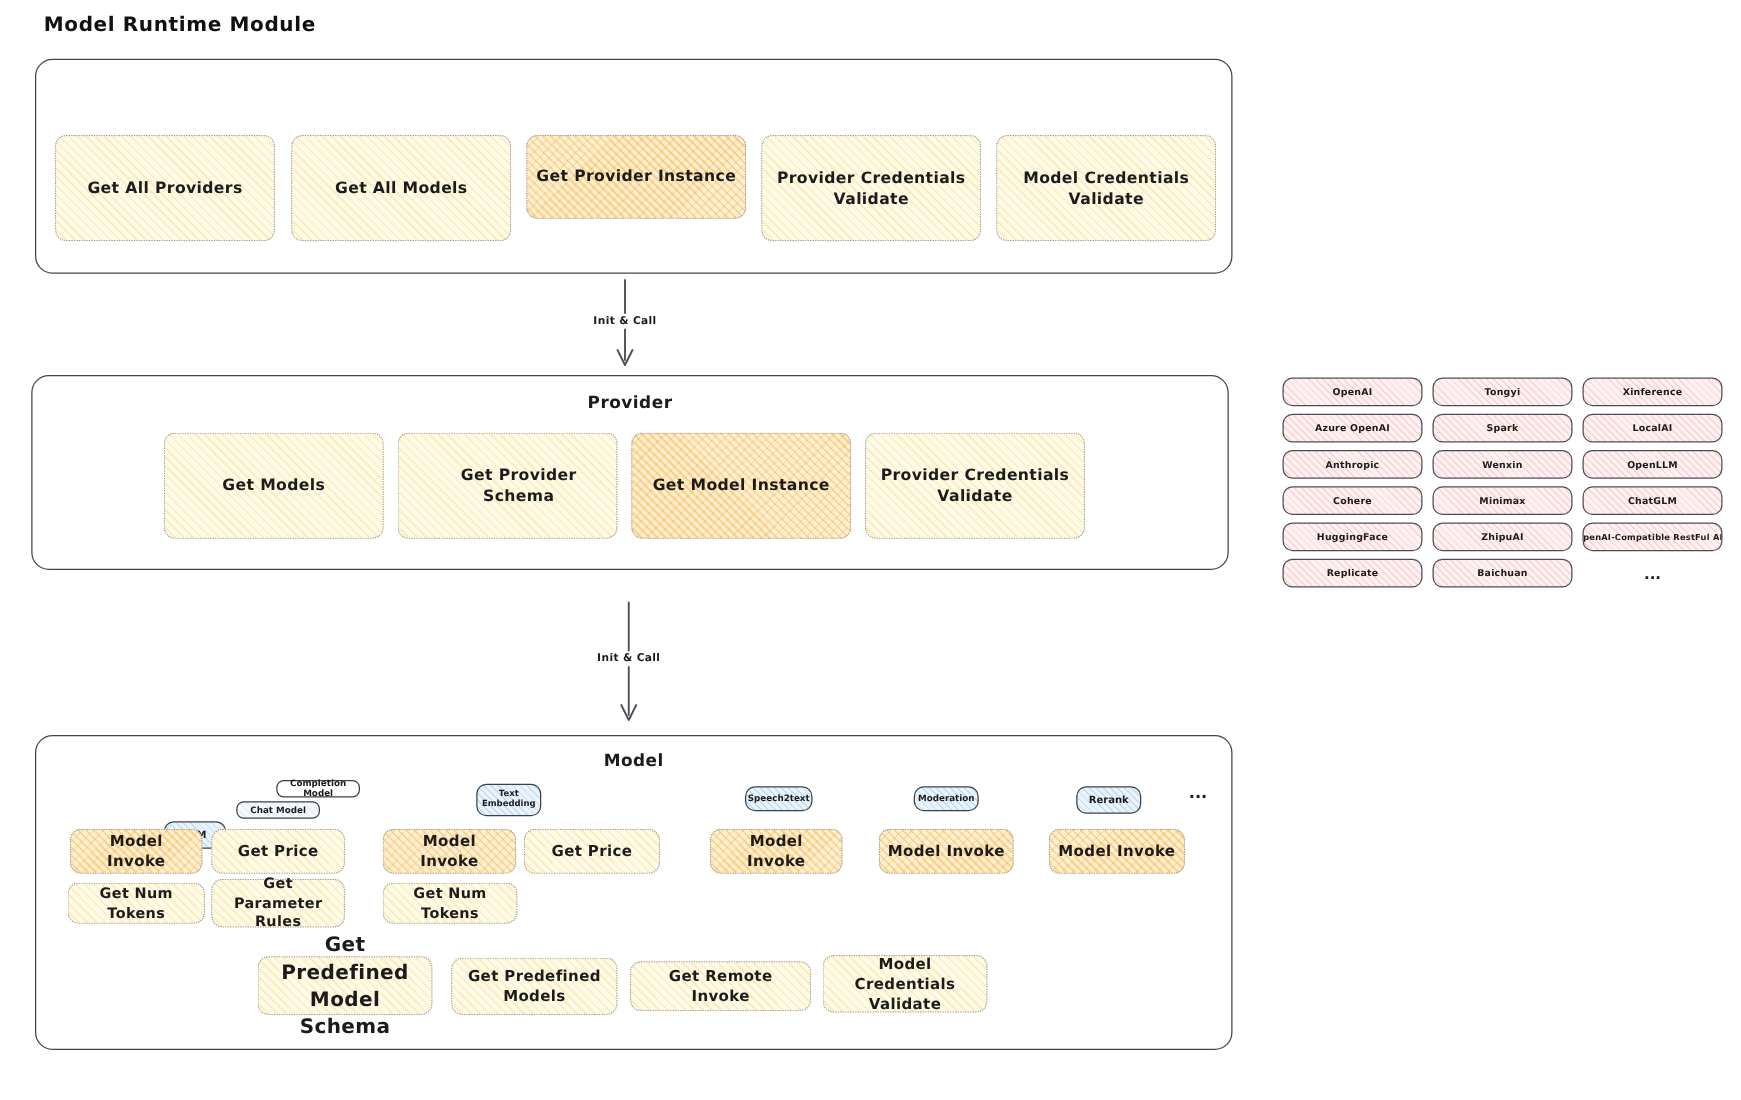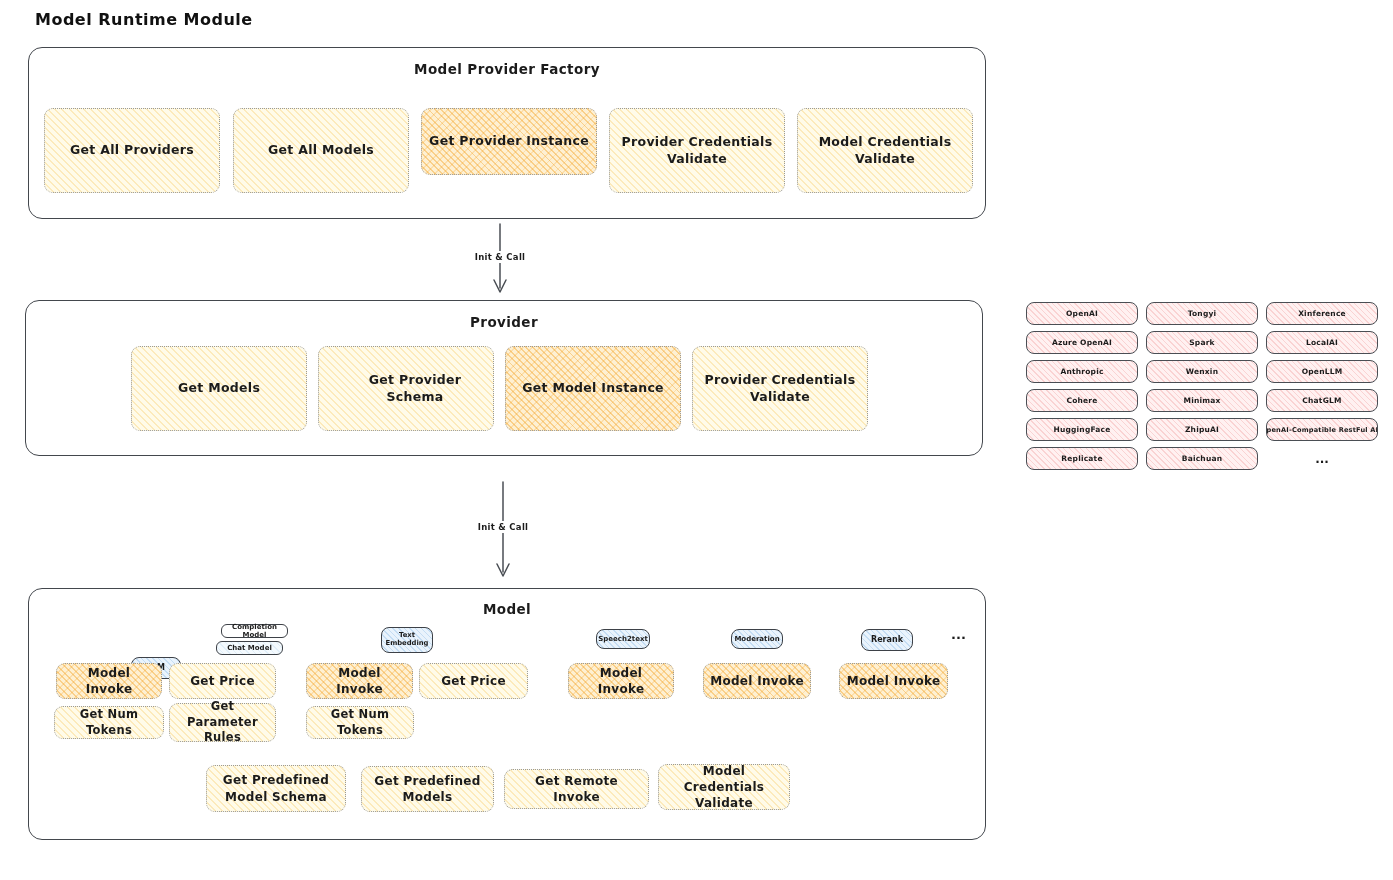--- a/index.html
+++ b/index.html
@@ -53,21 +53,20 @@
                  text-align:center; padding:1px 4px; z-index:3; }
 </style>
 </head>
 <body>
 
 <div class="canvas">
 
   <div class="diagram-title">Model Runtime Module</div>
 
   <div class="big-box" style="left:28px; top:47px; width:958px; height:172px;">
-    <div class="box-title">Model Provider Factory</div>
     <div class="act hatch-yellow" style="left:15px;  top:60px; width:176px; height:85px;">Get All Providers</div>
     <div class="act hatch-yellow" style="left:204px; top:60px; width:176px; height:85px;">Get All Models</div>
     <div class="act hatch-orange" style="left:392px; top:60px; width:176px; height:67px;">Get Provider Instance</div>
     <div class="act hatch-yellow" style="left:580px; top:60px; width:176px; height:85px;">Provider Credentials Validate</div>
     <div class="act hatch-yellow" style="left:768px; top:60px; width:176px; height:85px;">Model Credentials Validate</div>
   </div>
 
   <svg class="arrow-svg" style="left:489px; top:224px; width:22px; height:72px;">
     <line x1="11" y1="0" x2="11" y2="64"></line>
     <polyline points="5,56 11,68 17,56"></polyline>
@@ -107,38 +106,38 @@
     <line x1="11" y1="0" x2="11" y2="90"></line>
     <polyline points="5,82 11,94 17,82"></polyline>
   </svg>
   <div class="arrow-label" style="left:473px; top:521px; width:60px;">Init &amp; Call</div>
 
   <div class="big-box stacked" style="left:28px; top:588px; width:958px; height:252px;">
     <div class="box-title" style="top:12px;">Model</div>
 
     <div class="badge" style="left:102px; top:40px; width:50px; height:22px; font-size:8px;margin-top:28px;">LLM</div>
     <div class="badge white" style="left:160px; top:35px; width:67px; height:14px; font-size:7px; border-radius:6px;margin-left:32px;">Completion Model</div>
-    <div class="badge pale" style="left:160px; top:52px; width:67px; height:14px; font-size:7px; border-radius:6px;margin-left:27px;">Chat Model</div>
+    <div class="badge pale" style="left:160px; top:52px; width:67px; height:14px; font-size:7px; border-radius:6px;">Chat Model</div>
     <div class="badge" style="left:352px; top:38px; width:52px; height:26px; font-size:6.8px; padding:1px 6px;">Text Embedding</div>
     <div class="badge" style="left:567px; top:40px; width:54px; height:20px; font-size:7px;">Speech2text</div>
     <div class="badge" style="left:702px; top:40px; width:52px; height:20px; font-size:7px;">Moderation</div>
     <div class="badge" style="left:832px; top:40px; width:52px; height:22px; font-size:8px;">Rerank</div>
     <div class="types-more" style="left:922px; top:38px;">...</div>
 
     <div class="act hatch-orange" style="left:27px;  top:74px; width:106px; height:36px; font-size:12px;">Model Invoke</div>
     <div class="act hatch-yellow" style="left:140px; top:74px; width:107px; height:36px; font-size:12px;">Get Price</div>
     <div class="act hatch-orange" style="left:277px; top:74px; width:107px; height:36px; font-size:12px;">Model Invoke</div>
     <div class="act hatch-yellow" style="left:390px; top:74px; width:109px; height:36px; font-size:12px;">Get Price</div>
     <div class="act hatch-orange" style="left:539px; top:74px; width:106px; height:36px; font-size:12px;">Model Invoke</div>
     <div class="act hatch-orange" style="left:674px; top:74px; width:108px; height:36px; font-size:12px;">Model Invoke</div>
     <div class="act hatch-orange" style="left:810px; top:74px; width:109px; height:36px; font-size:12px;">Model Invoke</div>
 
     <div class="act hatch-yellow" style="left:25px;  top:117px; width:110px; height:33px; font-size:11.5px;">Get Num Tokens</div>
     <div class="act hatch-yellow" style="left:140px; top:114px; width:107px; height:39px; font-size:11.5px;">Get Parameter Rules</div>
     <div class="act hatch-yellow" style="left:277px; top:117px; width:108px; height:33px; font-size:11.5px;">Get Num Tokens</div>
 
-    <div class="act hatch-yellow" style="left:177px; top:176px; width:140px; height:47px; font-size:12px;">Get Predefined Model Schema</div>
+    <div class="act hatch-yellow" style="left:177px; top:176px; width:140px; height:47px; font-size:16px;">Get Predefined Model Schema</div>
     <div class="act hatch-yellow" style="left:332px; top:177px; width:133px; height:46px; font-size:12px;">Get Predefined Models</div>
     <div class="act hatch-yellow" style="left:475px; top:180px; width:145px; height:40px; font-size:12px;">Get Remote Invoke</div>
     <div class="act hatch-yellow" style="left:629px; top:175px; width:132px; height:46px; font-size:12px;">Model Credentials Validate</div>
   </div>
 
 </div>
 
 </body></html>

